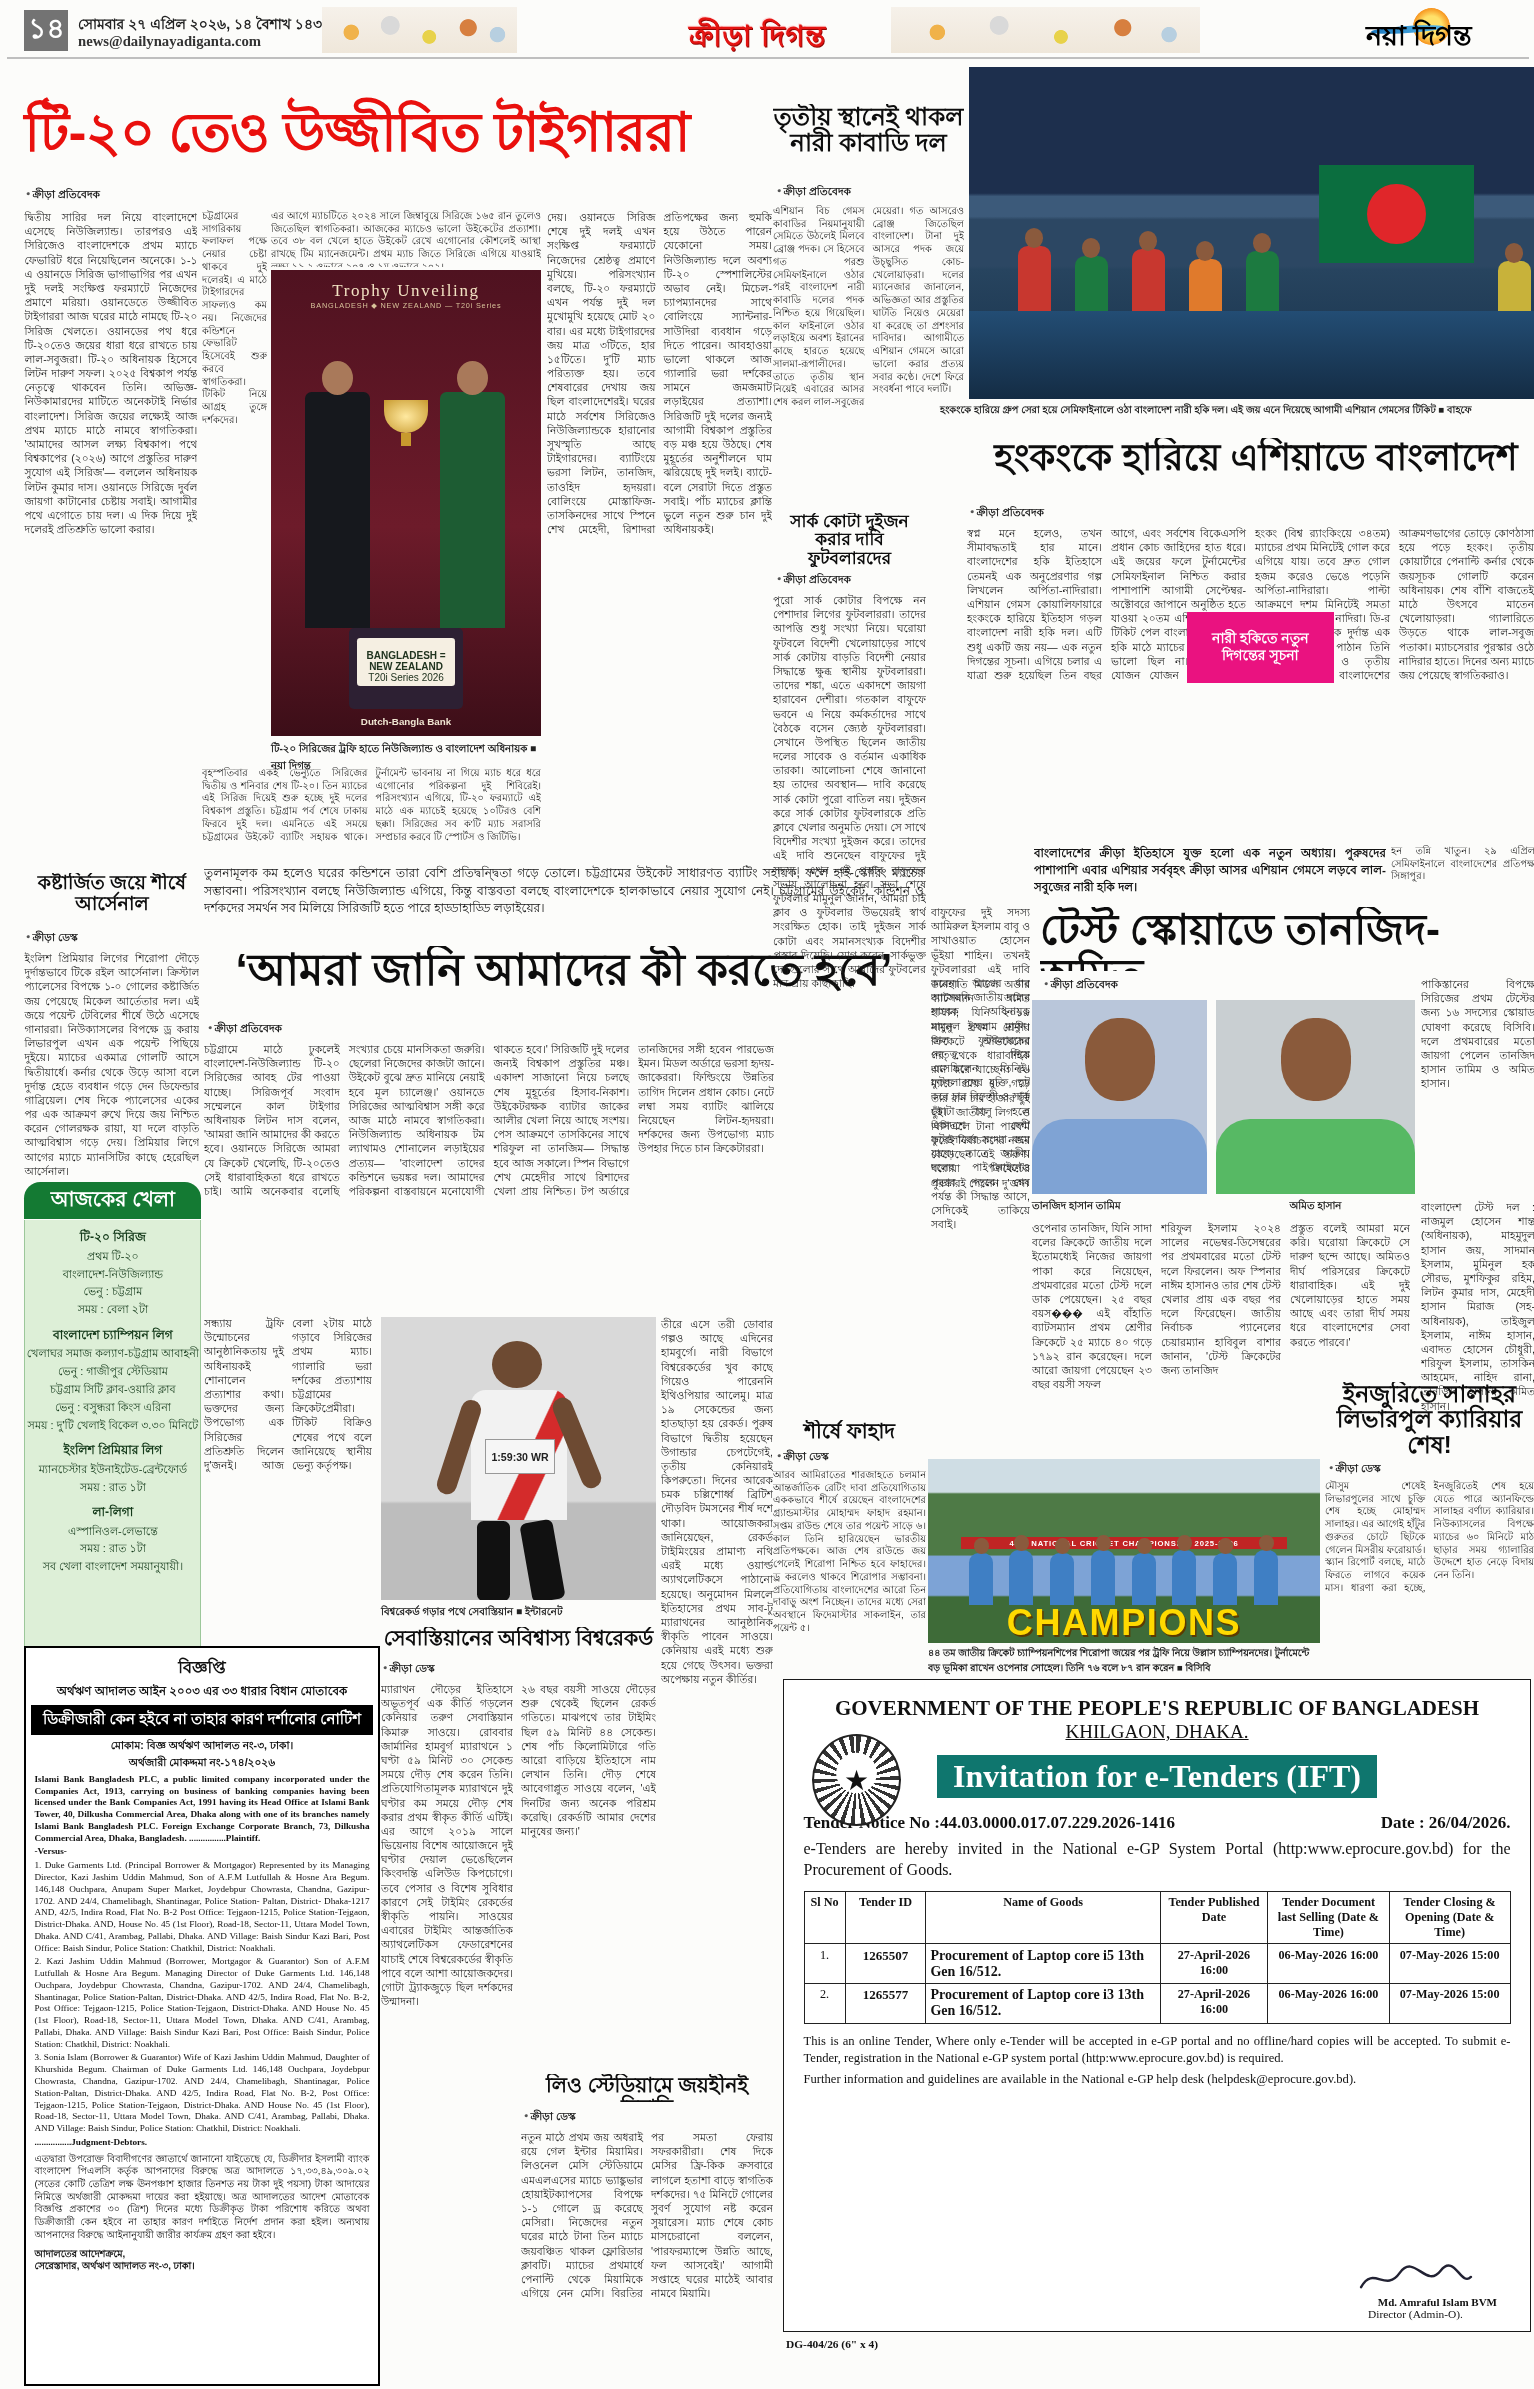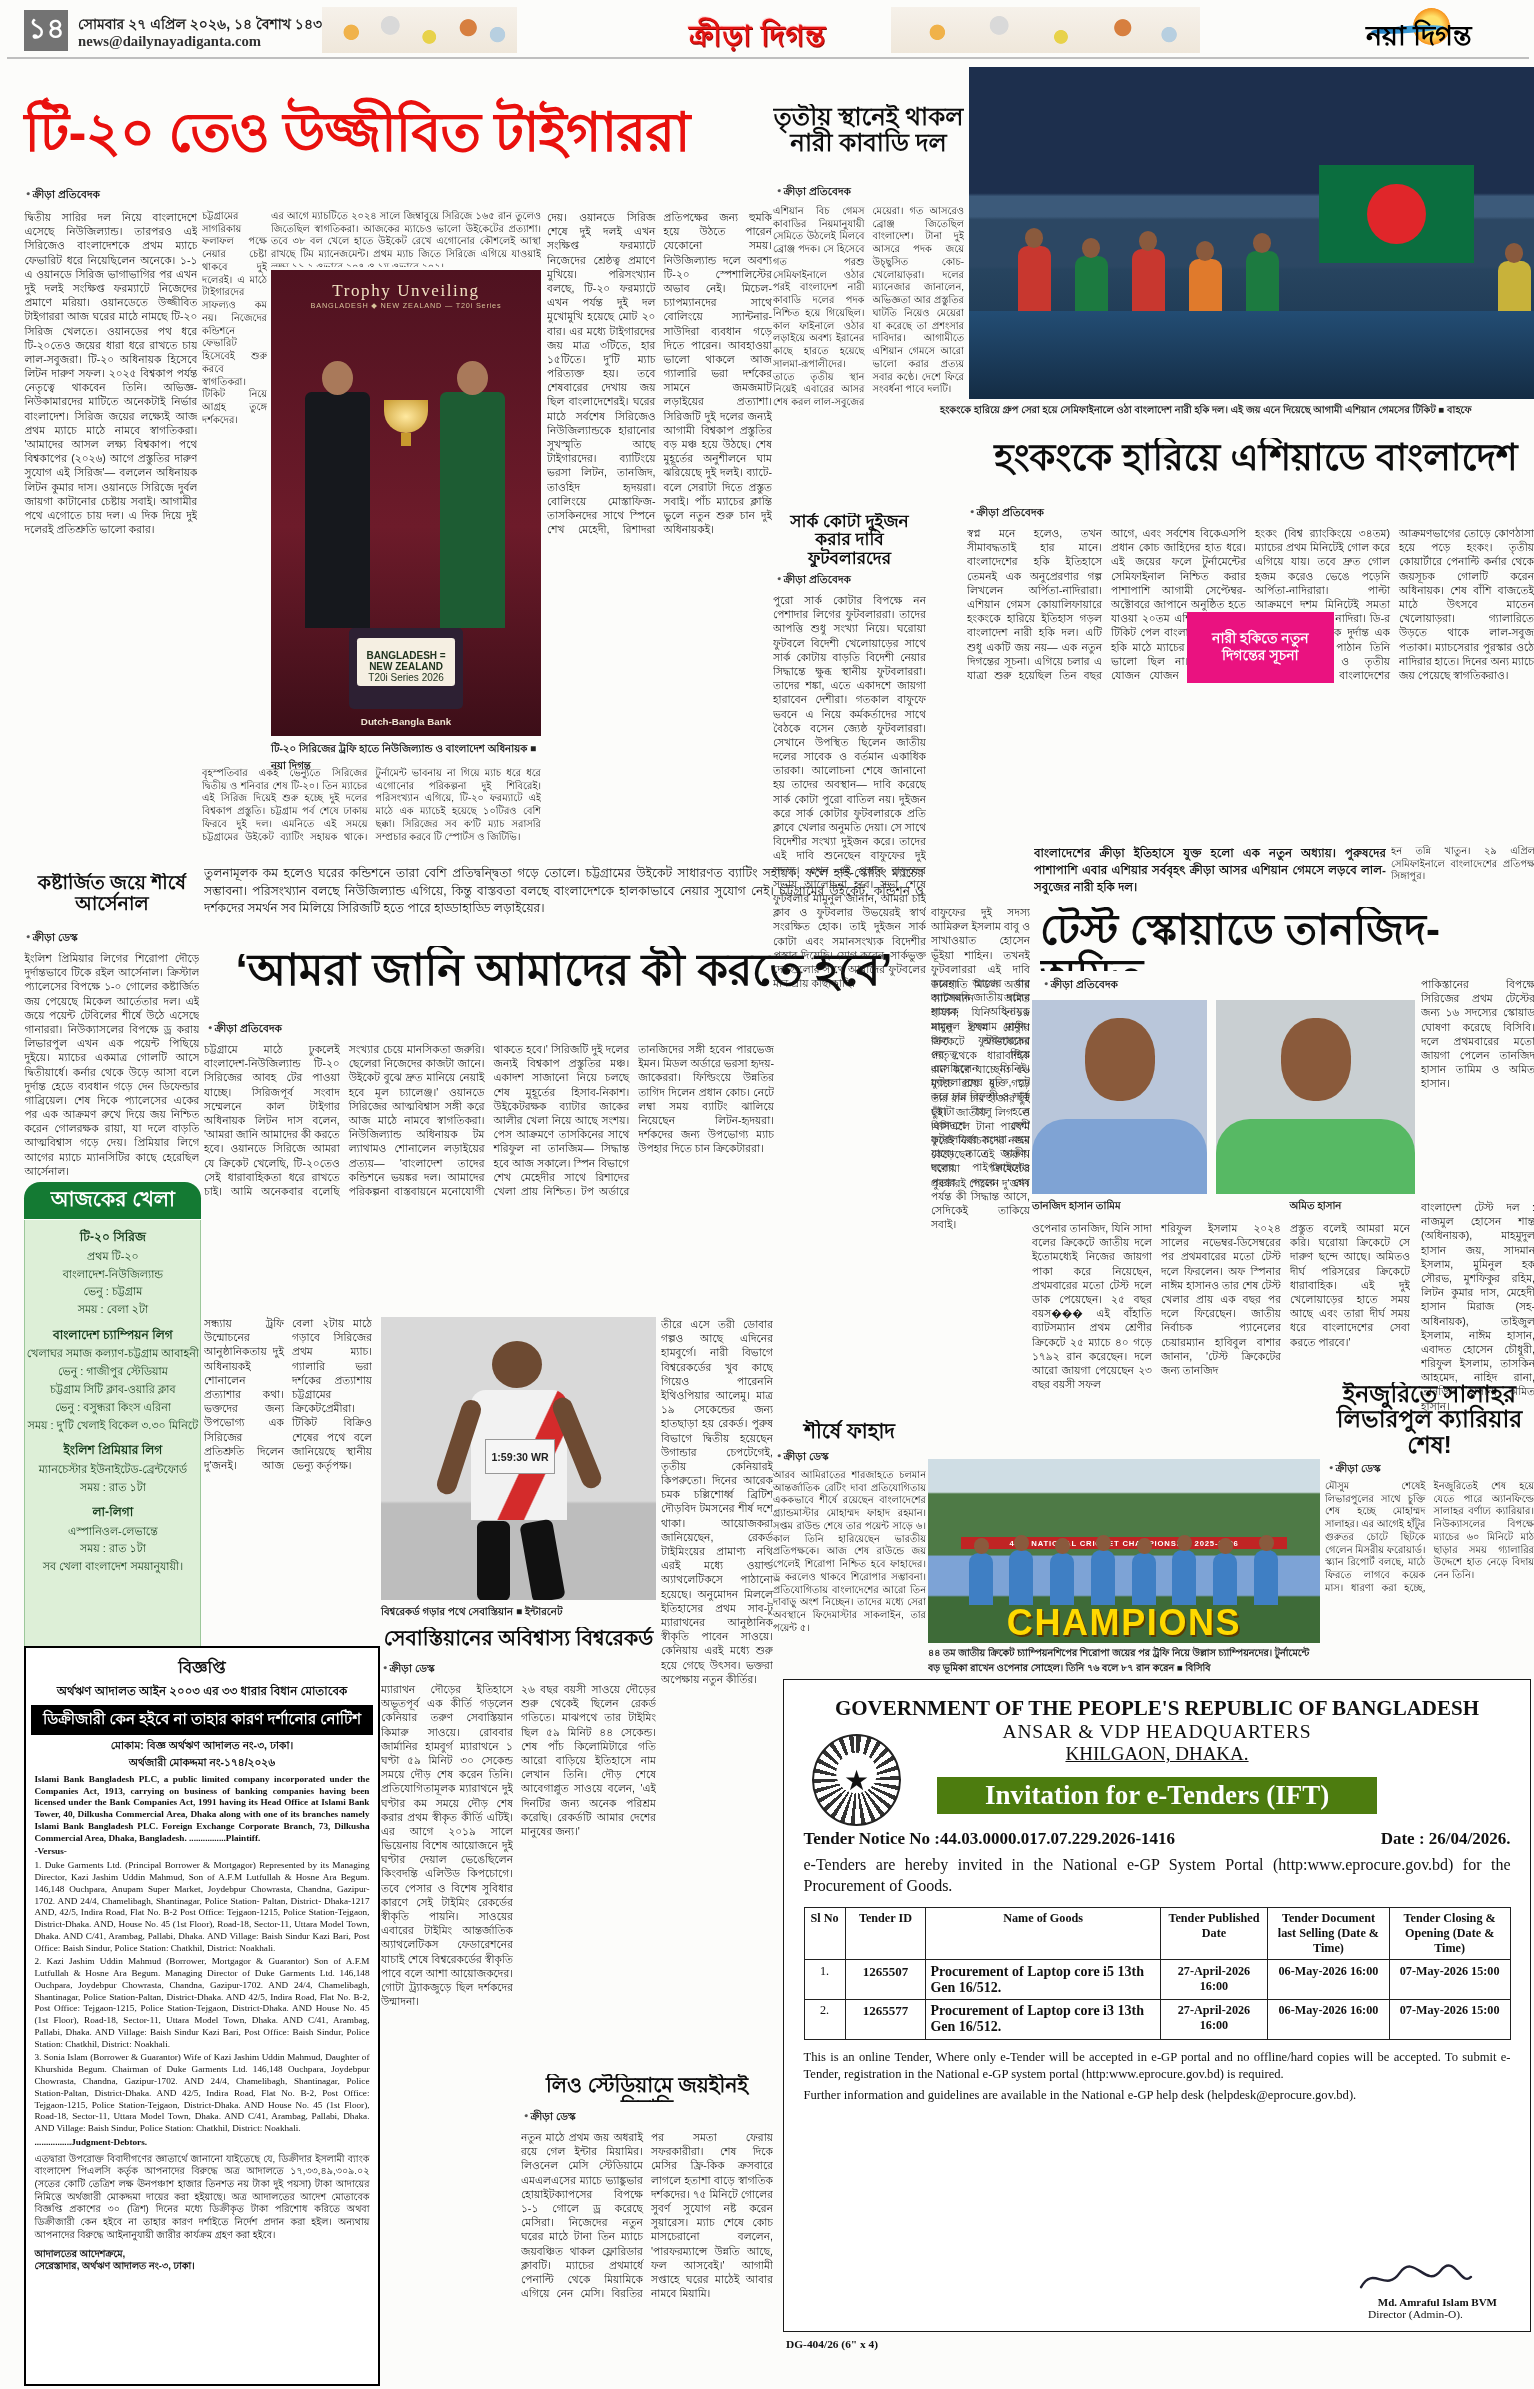--- a/index.html
+++ b/index.html
@@ -55,21 +55,21 @@
   .legal-bar{background:#000;color:#fff;font-weight:bold;font-size:15px;text-align:center;
              padding:2.4px 1.6px;margin:3.3px -3.3px;font-family:"Liberation Sans",sans-serif}
   .legal-meta{font-weight:bold;font-size:10.6px;text-align:center;font-family:"Liberation Sans",sans-serif}
   .legal-en{font-size:9.2px;line-height:1.28;text-align:justify;margin-top:2px}
   .legal-bn{font-size:9.6px;line-height:1.32;text-align:justify;margin-top:4.1px;font-family:Liberation Sans, sans-serif}
   
   .tender{border:1.6px solid #1a1a1a;background:#fff;font-family:"Liberation Serif",serif}
   .tender-gov{font-weight:bold;font-size:21px;text-align:center}
   .tender-org{font-size:19.5px;text-align:center;letter-spacing:0.8px}
   .tender-place{font-size:19px;text-align:center;text-decoration:underline}
-  .tender-banner{background:#4d7c0f;color:#fff;font-weight:bold;font-size:27px;text-align:center;padding:3.3px 0}
+  .tender-banner{background:#0f766e;color:#fff;font-weight:bold;font-size:32px;text-align:center;padding:3.3px 0}
   .tender-no{font-weight:bold;font-size:17px}
   .tender-intro{font-size:16px;line-height:1.3;text-align:justify}
   .ttable{border-collapse:collapse;width:100%;font-size:12.2px}
   .ttable th,.ttable td{border:1.6px solid #222;padding:3.3px 4.1px;vertical-align:top}
   .ttable th{font-weight:bold;text-align:center}
   .ttable td{text-align:center}
   .ttable td.goods{text-align:left;font-weight:bold;font-size:14px}
   .ttable td.tid{font-weight:bold;font-size:13px}
   .tender-note{font-size:12.6px;line-height:1.3;text-align:justify}
   .sig-name{font-weight:bold;font-size:11px;text-align:right}
@@ -313,21 +313,20 @@
   <div class="figure" style="left:326px;top:91px;width:24.4px;height:55px;background:#3f7fc4">
       <span class="fig-head" style="width:14.7px;height:15.5px;left:4.9px;top:-14.7px"></span>
     </div>
   <div class="champ-big" style="top:143px">CHAMPIONS</div>
 </div>
 <div class="ab cap clip" style="left:928px;top:1646px;width:392px;height:29px;font-size:9.6px">৪৪ তম জাতীয় ক্রিকেট চ্যাম্পিয়নশিপের শিরোপা জয়ের পর ট্রফি নিয়ে উল্লাস চ্যাম্পিয়নদের। টুর্নামেন্টে বড় ভূমিকা রাখেন ওপেনার সোহেল। তিনি ৭৬ বলে ৮৭ রান করেন ■ বিসিবি</div>
 
 <div class="ab tender" style="left:783px;top:1679px;width:746px;height:651px">
   <div class="ab emblem" style="left:28px;top:54px;width:85px;height:88px">★</div>
   <div class="tender-gov" style="margin-top:16.3px">GOVERNMENT OF THE PEOPLE'S REPUBLIC OF BANGLADESH</div>
-  <div class="tender-org">ANSAR &amp; VDP HEADQUARTERS</div>
   <div class="tender-place">KHILGAON, DHAKA.</div>
   <div class="tender-banner" style="width:440px;margin:11.4px auto 0">Invitation for e-Tenders (IFT)</div>
   <div style="display:flex;justify-content:space-between;padding:14.7px 19.5px 0">
     <span class="tender-no">Tender Notice No :44.03.0000.017.07.229.2026-1416</span>
     <span class="tender-no">Date : 26/04/2026.</span>
   </div>
   <div class="tender-intro" style="padding:6.5px 19.5px 0">e-Tenders are hereby invited in the National e-GP System Portal (http:www.eprocure.gov.bd) for the Procurement of Goods.</div>
   <table class="ttable" style="width:707px;margin:9.8px auto 0">
     <tbody>
         <tr>

